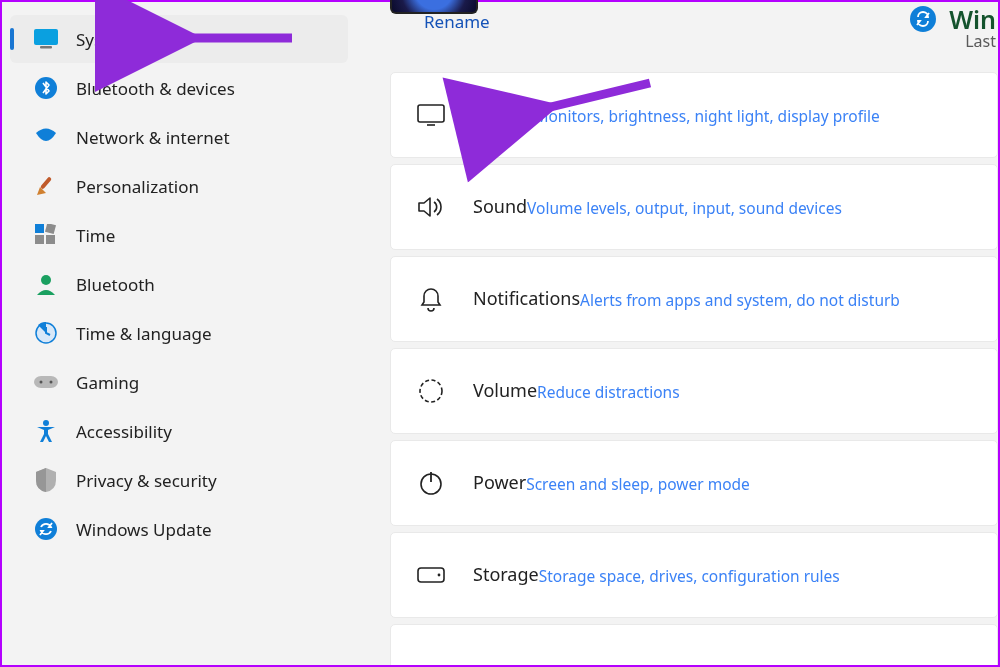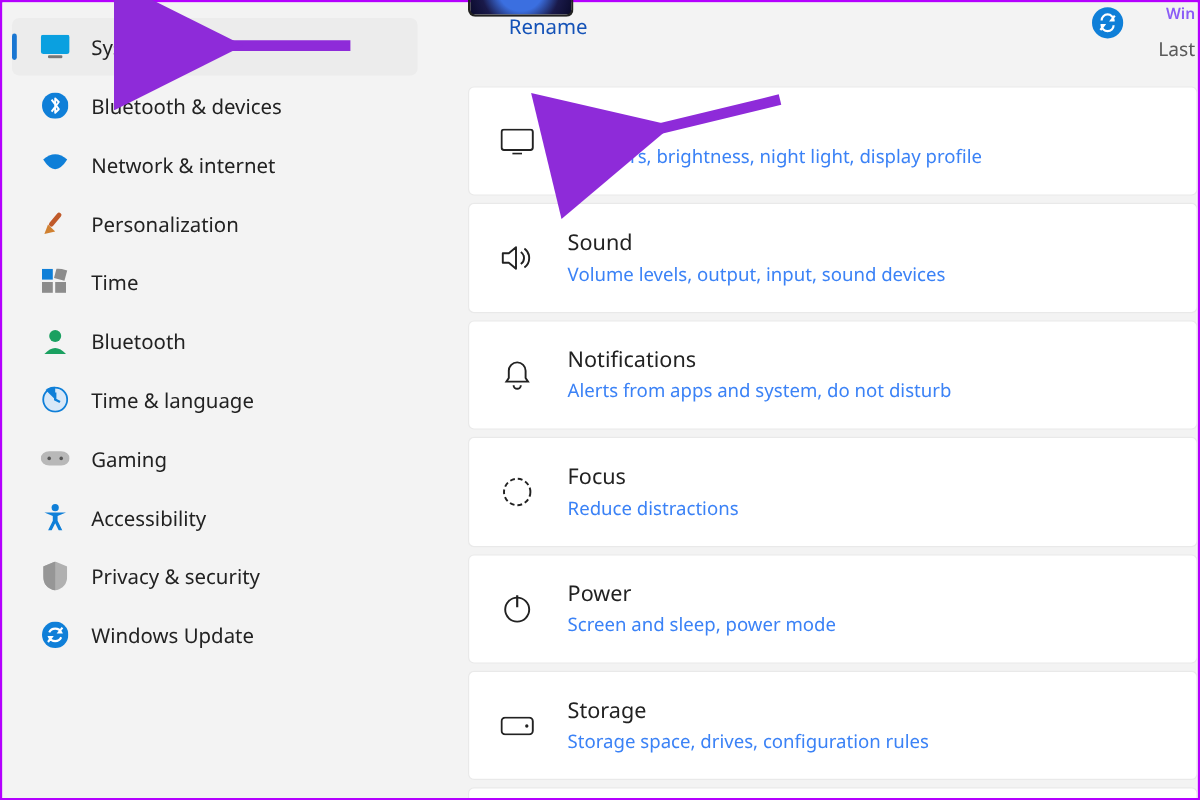--- a/index.html
+++ b/index.html
@@ -8,27 +8,27 @@
   .sidebar { width: 358px; background: #f3f3f3; padding-top: 13px; flex-shrink: 0; }
   .side-item { display: flex; align-items: center; height: 48px; padding-left: 24px; margin: 0 12px 1px 8px; border-radius: 6px; cursor: pointer; position: relative; font-size: 17px; color: #222; }
   .side-item.active { background: #ececec; }
   .side-item.active::before { content: ""; position: absolute; left: 0; top: 13px; bottom: 13px; width: 4px; background: #1976d2; border-radius: 2px; }
   .side-icon { width: 24px; height: 24px; margin-right: 18px; display: flex; align-items: center; justify-content: center; flex-shrink: 0; }
   .content { flex: 1; background: #f3f3f3; position: relative; display: flex; flex-direction: column; }
   .header { height: 36px; display: flex; align-items: flex-start; padding-left: 30px; flex-direction: column; }
   .thumb { width: 88px; height: 14px; margin-top: -2px; border: 2px solid #222; border-top: none; border-radius: 0 0 6px 6px; background: radial-gradient(circle at 50% -80%, #3b6fe0 40%, #1a1a4a 70%, #0a0a2a); }
   .rename { color: #1452b7; font-size: 17px; margin-left: 34px; margin-top: -4px; cursor: pointer; }
   .sync { position: absolute; right: 62px; top: 4px; width: 26px; height: 26px; border-radius: 50%; background: #0f7fd8; display: flex; align-items: center; justify-content: center; }
-  .topright { position: absolute; right: 2px; top: 0; font-weight: 600; font-size: 13px; color: #8b5cf6; }
+  .topright { position: absolute; right: 2px; top: 0; font-weight: 600; font-size: 25px; color: #14532d; }
   .topright2 { position: absolute; right: 2px; top: 28px; font-size: 16px; color: #5a5a5a; margin-left: 19px; }
   .list { padding: 34px 0 0 30px; overflow: hidden; flex: 1; }
   .card { background: #fff; border: 1px solid #e9e9e9; border-radius: 5px; margin-bottom: 6px; display: flex; align-items: center; padding: 21px 26px 21px 24px; min-height: 86px; cursor: pointer; }
   .card.short { min-height: 78px; padding: 17px 26px 14px 24px; }
   .c-icon { width: 32px; height: 32px; margin-right: 26px; display: flex; align-items: center; justify-content: center; flex-shrink: 0; }
-  .c-texts { display: flex; flex-direction: column; }
+  .c-texts { display: flex; flex-direction: row; }
   .c-title { font-size: 18px; color: #222; line-height: 1.3; }
   .c-sub { font-size: 15.5px; color: #3b82f6; margin-top: 2px; }
   
   .arrow { position: absolute; z-index: 50; pointer-events: none; }
   .arrow svg { overflow: visible; }
 </style>
 </head>
 <body>
 
 <div class="frame">
@@ -194,21 +194,21 @@
       </div>
 
       <div class="card">
         <span class="c-icon">
           <svg width="26" height="26" viewBox="0 0 26 26">
               <circle cx="13" cy="13" r="11" fill="none" stroke="#222" stroke-width="1.6" stroke-dasharray="4 2.5"></circle>
               <path d="M13 6 A7 7 0 0 0 13 20 A4 4 0 0 1 13 6 Z" fill="#222"></path>
             </svg>
         </span>
         <div class="c-texts">
-          <span class="c-title">Focus</span>
+          <span class="c-title">Volume</span>
           <span class="c-sub">Reduce distractions</span>
         </div>
       </div>
 
       <div class="card">
         <span class="c-icon">
           <svg width="26" height="26" viewBox="0 0 26 26">
               <circle cx="13" cy="14" r="10" fill="none" stroke="#222" stroke-width="1.6"></circle>
               <line x1="13" y1="2" x2="13" y2="12" stroke="#222" stroke-width="1.8"></line>
             </svg>

